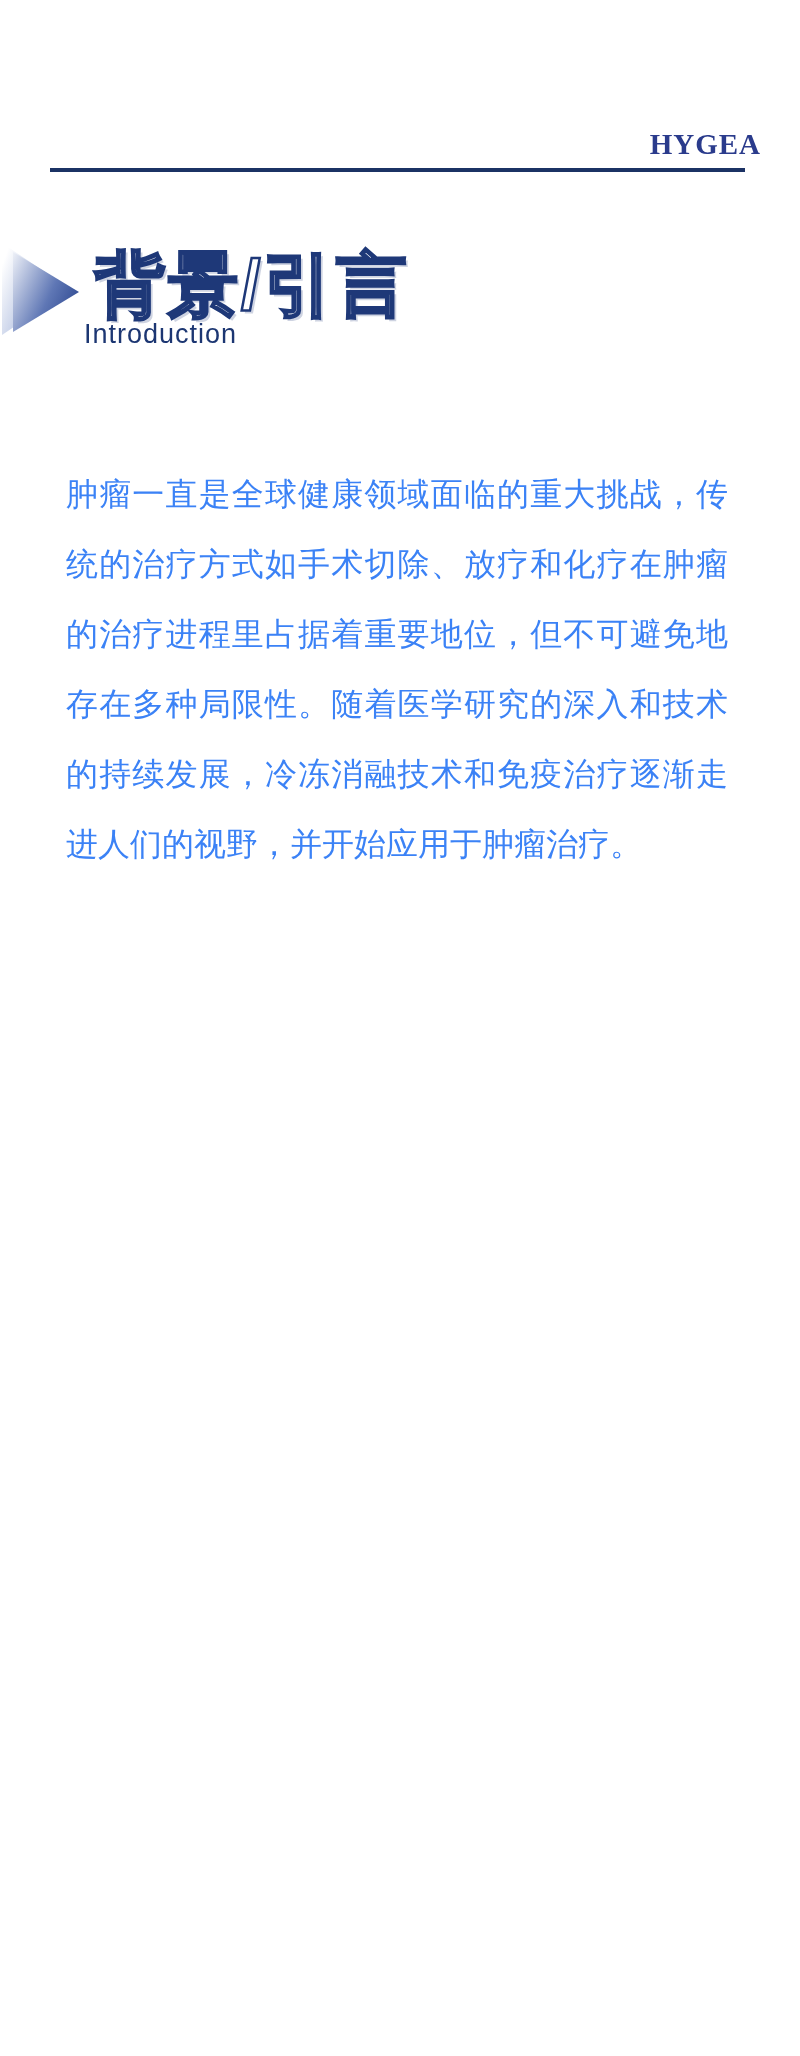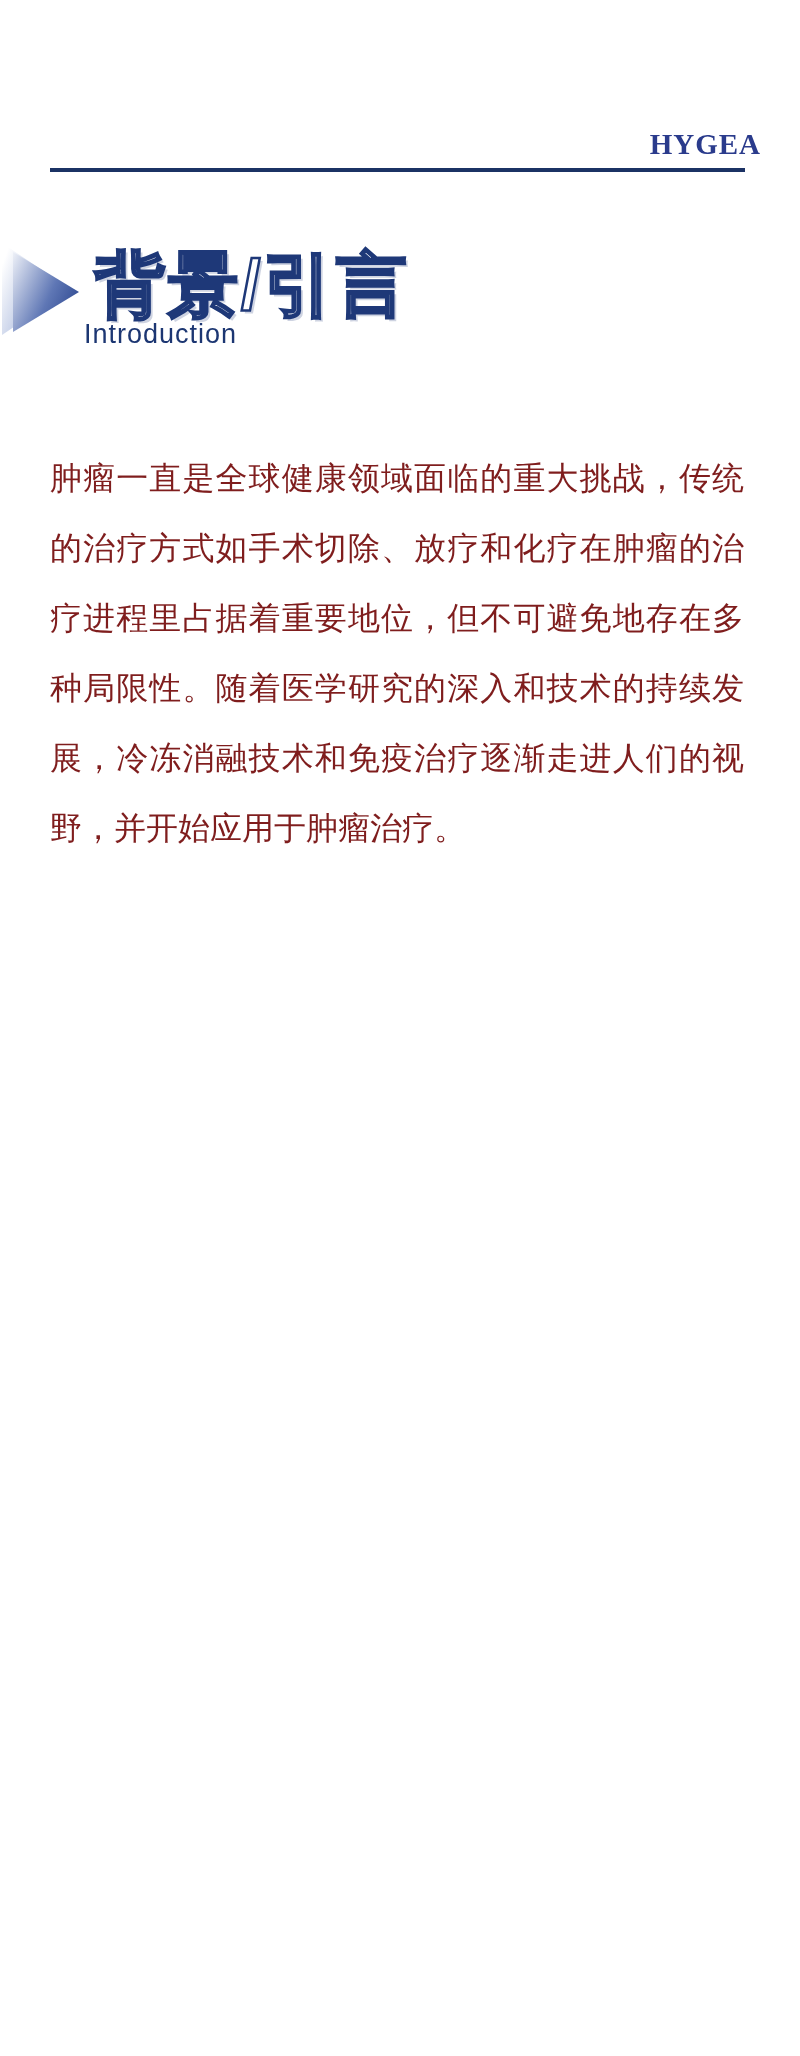--- a/index.html
+++ b/index.html
@@ -89,26 +89,26 @@
   }
 
   
   .content {
     position:absolute;
     top:443px;
     left:50px;
     width:694px;
   }
   .content p {
-    margin:0;
+    margin:16px;
     font-size:32px;
     line-height:70px;
     text-align:justify;
     text-justify:inter-ideograph;
-    color:#7f1d1d;
+    color:#3b82f6;
   }
   .content p + p { margin-top:75px; }
 </style>
 </head>
 <body>
 
 <div class="page">
 
   <div class="logo">HYGEA</div>
   <div class="divider"></div>

